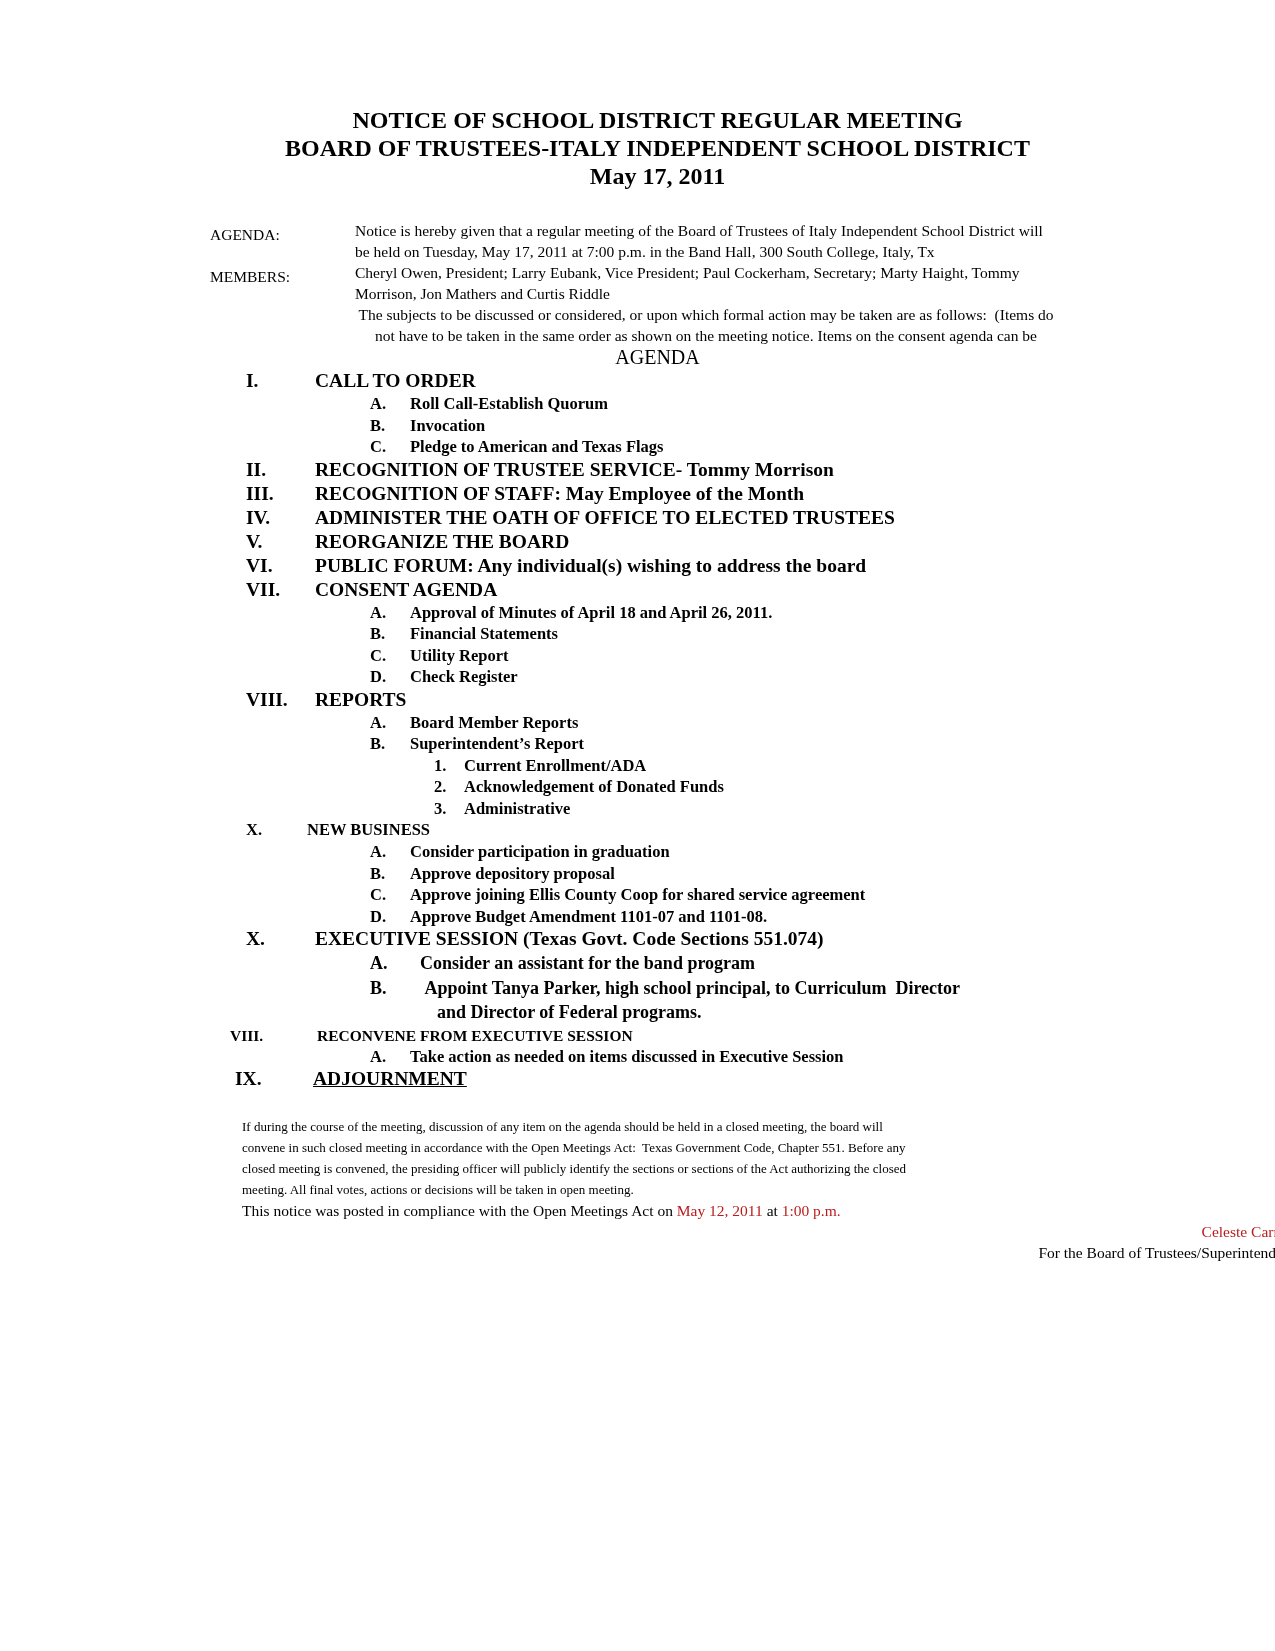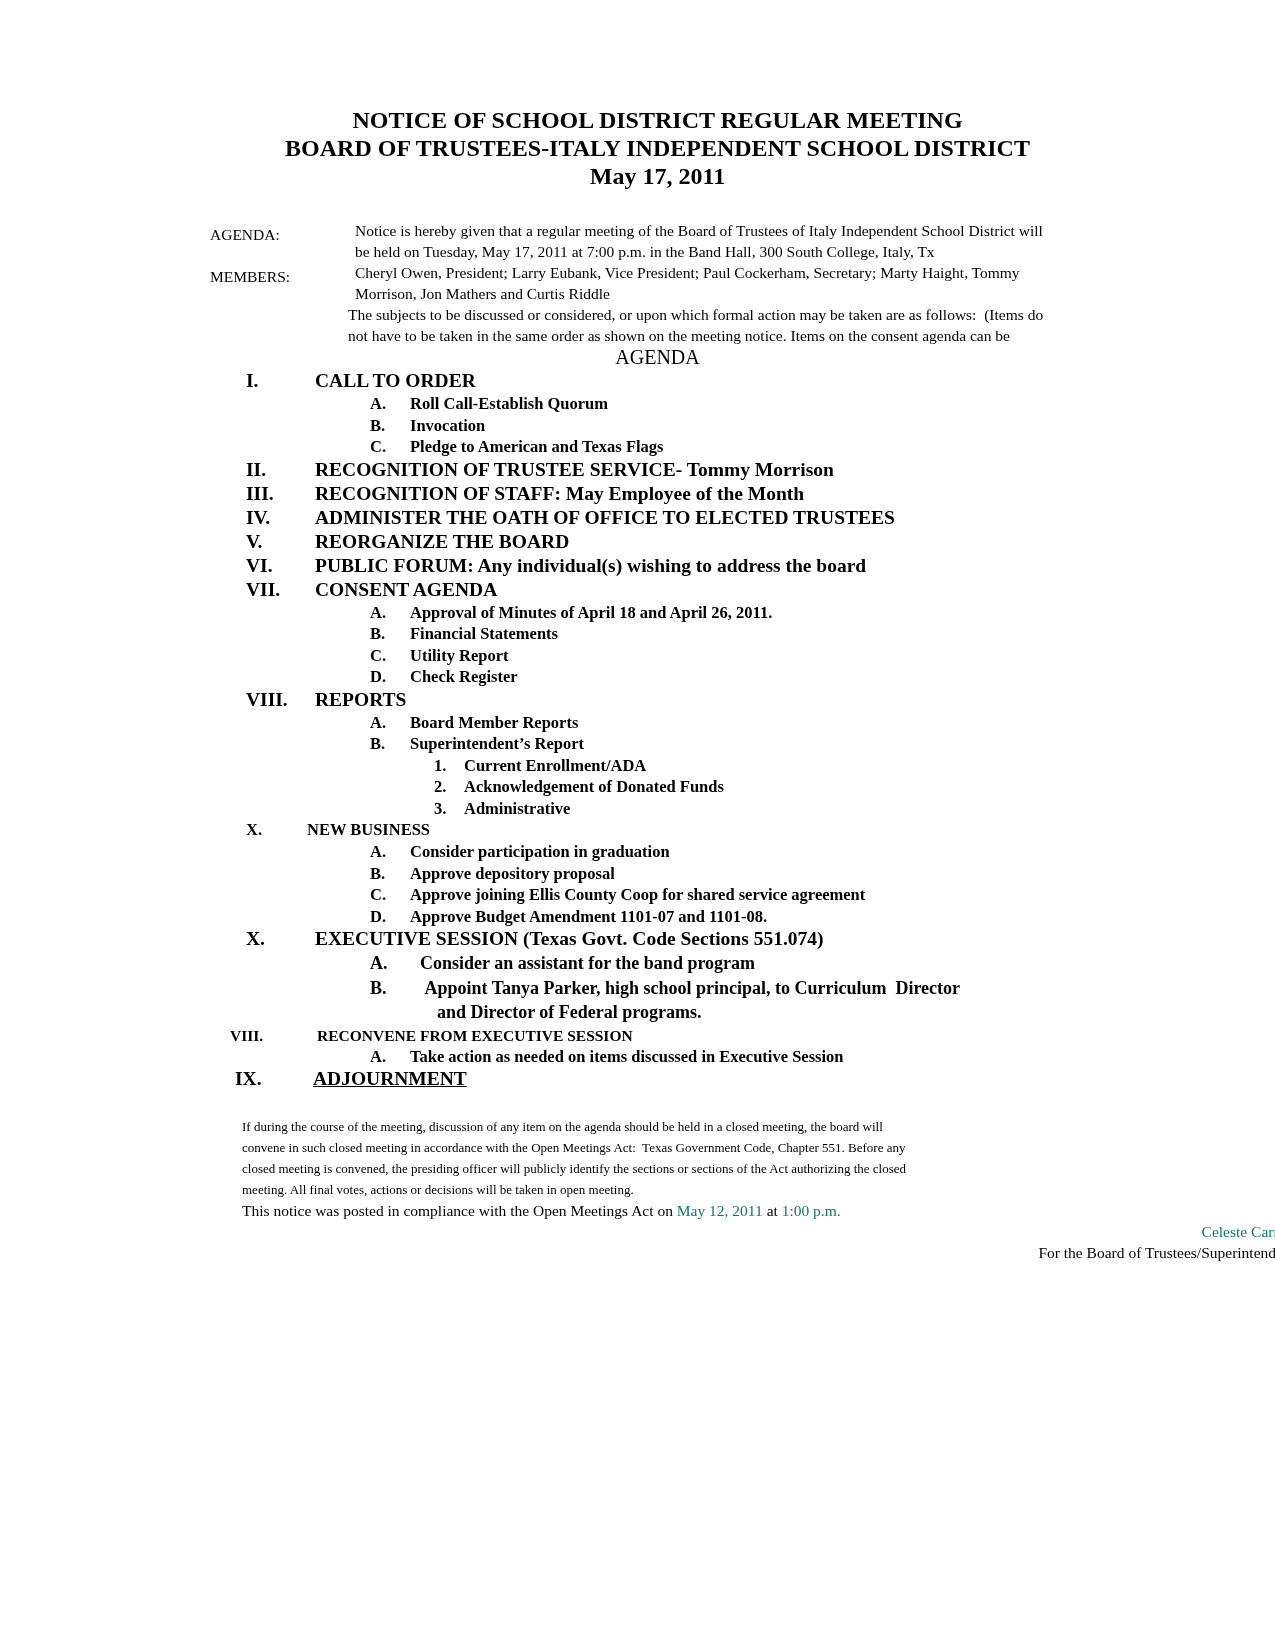--- a/index.html
+++ b/index.html
@@ -6,21 +6,21 @@
   .page {
     width:1275px; height:1397px; background:#ffffff; color:#000000;
     font-family:"Liberation Serif","DejaVu Serif",serif;
     position:relative; overflow:hidden;margin-left:20px;
   }
   .title-block { padding-top:106px; text-align:center; font-weight:bold; font-size:24px; line-height:28px; }
   .preamble { margin-top:30px; margin-left:190px; font-size:15.5px; line-height:21px; }
   .prerow { position:relative; padding-left:145px; }
   .plabel { position:absolute; left:0; top:4px; }
   .pline { white-space:pre; }
-  .subjects { margin-left:138px; width:716px; }
+  .subjects { margin-left:138px; width:716px; text-align:center; }
   .agenda-heading { text-align:center; font-weight:normal; font-size:20px; line-height:23px; }
   .agenda { font-weight:bold; }
   .row { position:relative; white-space:pre-wrap; }
   .row .num { position:absolute; }
   .l1 { padding-left:295px; font-size:19.5px; line-height:24px; }
   .l1 .num { left:226px; }
   .l1.adj .num { left:215px; }
   .l1.adj { padding-left:293px;text-decoration:underline; }
   .l1-sm { padding-left:287px; font-size:16.5px; line-height:22px; }
   .l1-sm .num { left:226px; }
@@ -28,21 +28,21 @@
   .l1-xs .num { left:210px; }
   .l2 { padding-left:390px; font-size:16.5px; line-height:21.5px; }
   .l2 .num { left:350px; }
   .l3 { padding-left:444px; font-size:16.5px; line-height:21.5px; }
   .l3 .num { left:414px; }
   .l2-lg { padding-left:400px; font-size:18px; line-height:24.5px; }
   .l2-lg .num { left:350px; }
   .cont { padding-left:417px; font-size:18px; line-height:24.5px; }
   .legal { margin-top:25px; margin-left:222px; font-size:13px; line-height:21px; }
   .posted { margin-left:222px; font-size:15.5px; line-height:21px; white-space:pre; }
-  .blue { color:#0f766e; }
+  .blue { color:#b91c1c; }
   .sign { margin-left:38px; text-align:right; font-size:15.5px; line-height:21px; }
 </style>
 </head>
 <body>
 
 <div class="page">
 
   <div class="title-block">
     <div>NOTICE OF SCHOOL DISTRICT REGULAR MEETING</div>
     <div>BOARD OF TRUSTEES-ITALY INDEPENDENT SCHOOL DISTRICT</div>

